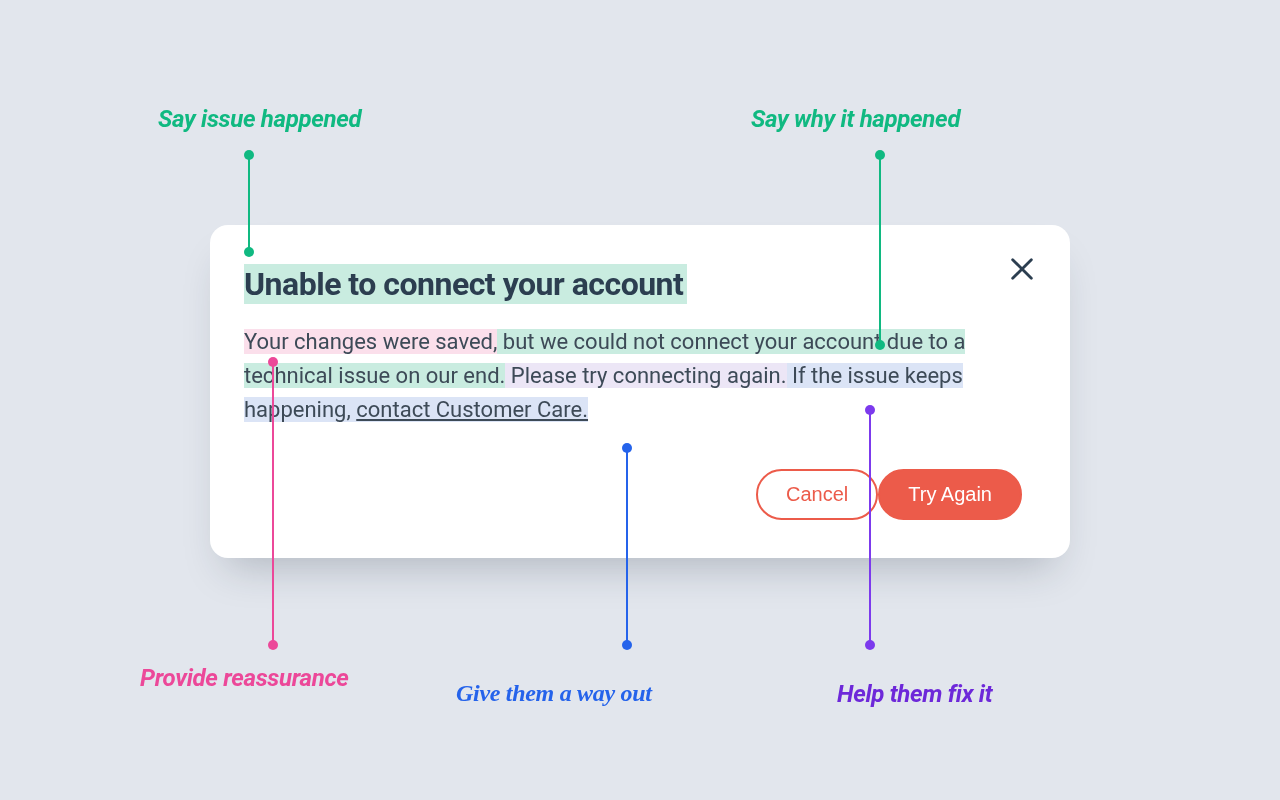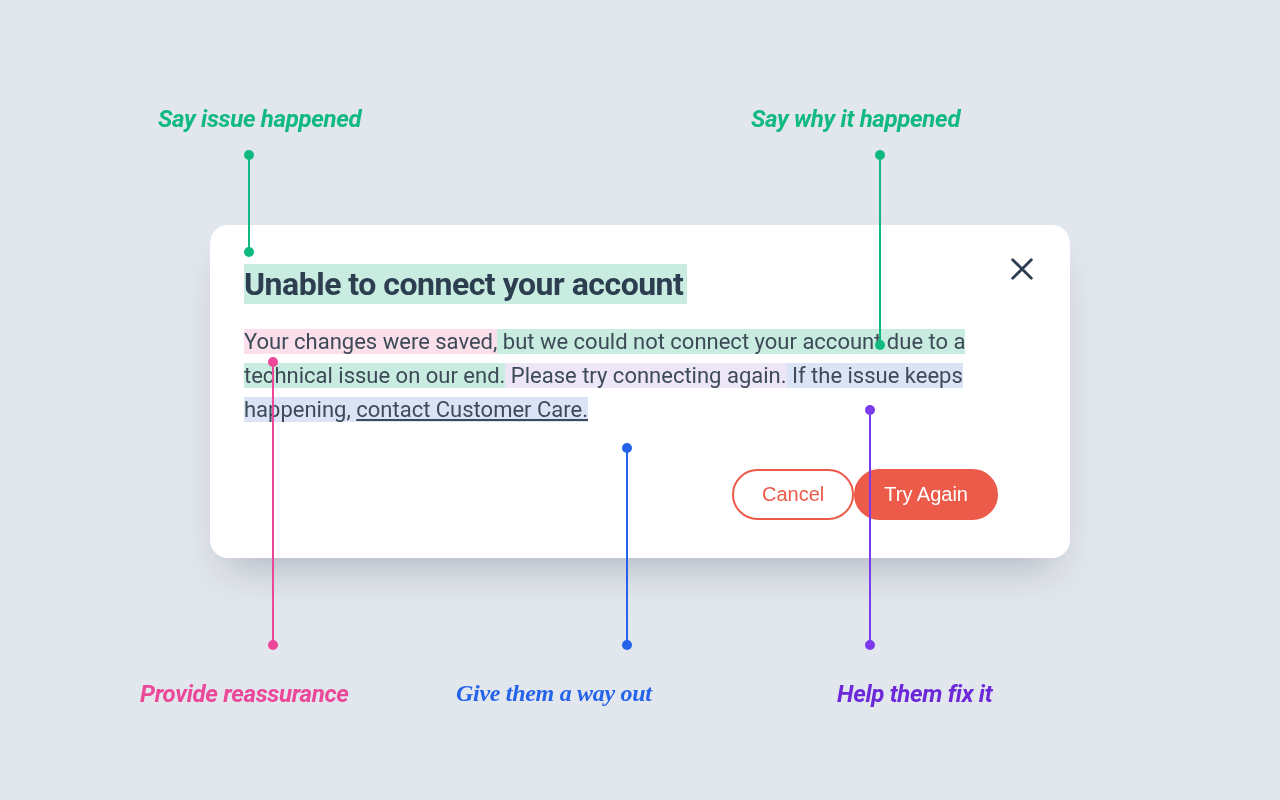--- a/index.html
+++ b/index.html
@@ -17,21 +17,21 @@
     width: 1280px;
     height: 800px;
   }
   .dialog {
     position: absolute;
     left: 210px;
     top: 225px;
     width: 860px;
     background: #fff;
     border-radius: 18px;
-    padding: 40px 72px 38px 34px;
+    padding: 40px 48px 38px 34px;
     box-shadow: 0 24px 40px -16px rgba(31,45,58,0.25);
   }
   .dialog-title {
     display: inline;
     font-size: 32px;
     font-weight: 700;
     color: #2c3e50;
     background: #c9ece0;
     letter-spacing: -0.5px;
     padding: 1px 4px 1px 0;
@@ -113,21 +113,21 @@
     <span class="dialog-title">Unable to connect your account</span>
     <p class="body-text">
       <span class="hl-pink">Your changes were saved,</span><span class="hl-green"> but we could not connect your account due to a technical issue on our end.</span><span class="hl-purple"> Please try connecting again.</span><span class="hl-blue"><span> If the issue keeps happening, </span><span class="link">contact Customer Care.</span></span>
     </p>
     <div class="actions">
       <button class="btn">Cancel</button>
       <button class="btn btn-primary">Try Again</button>
     </div>
   </div>
 
-  <div class="annot c-pink" style="left:140px; top:680px;">Provide reassurance</div>
+  <div class="annot c-pink" style="left:140px; top:664px;">Provide reassurance</div>
   <div class="annot c-blue" style="left:456px; top:680px;font-family:Liberation Serif, serif;">Give them a way out</div>
   <div class="annot c-purple" style="left:837px; top:680px;">Help them fix it</div>
 
   <svg class="overlay" viewBox="0 0 1280 800">
 
     <line x1="249" y1="155" x2="249" y2="252" stroke="#10b981" stroke-width="2"></line>
     <circle cx="249" cy="155" r="5" fill="#10b981"></circle>
     <circle cx="249" cy="252" r="5" fill="#10b981"></circle>
 
     <line x1="880" y1="155" x2="880" y2="345" stroke="#10b981" stroke-width="2"></line>

